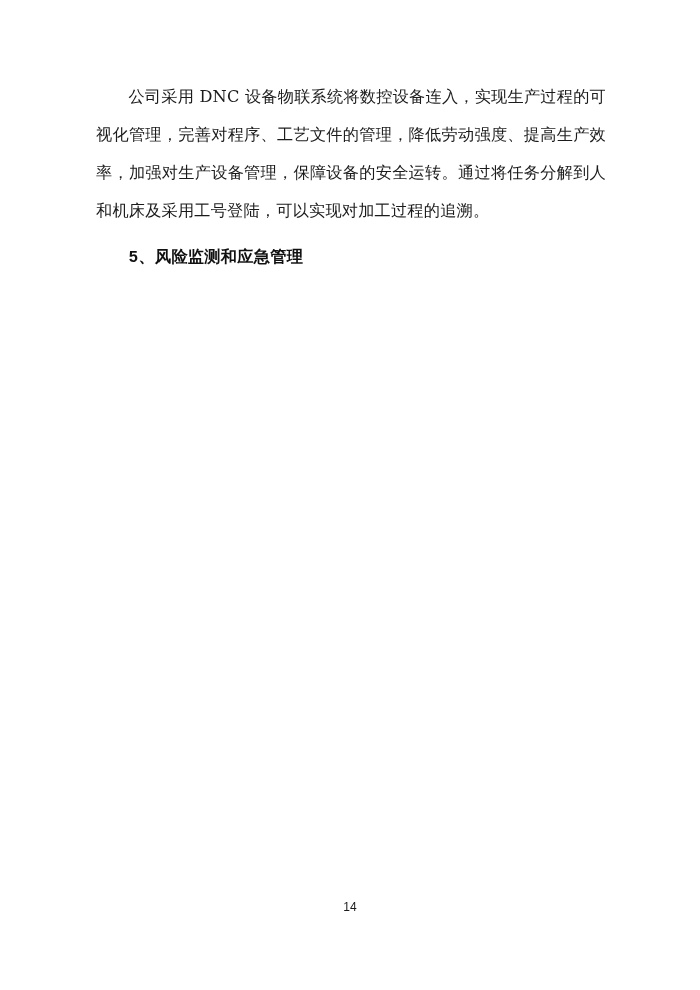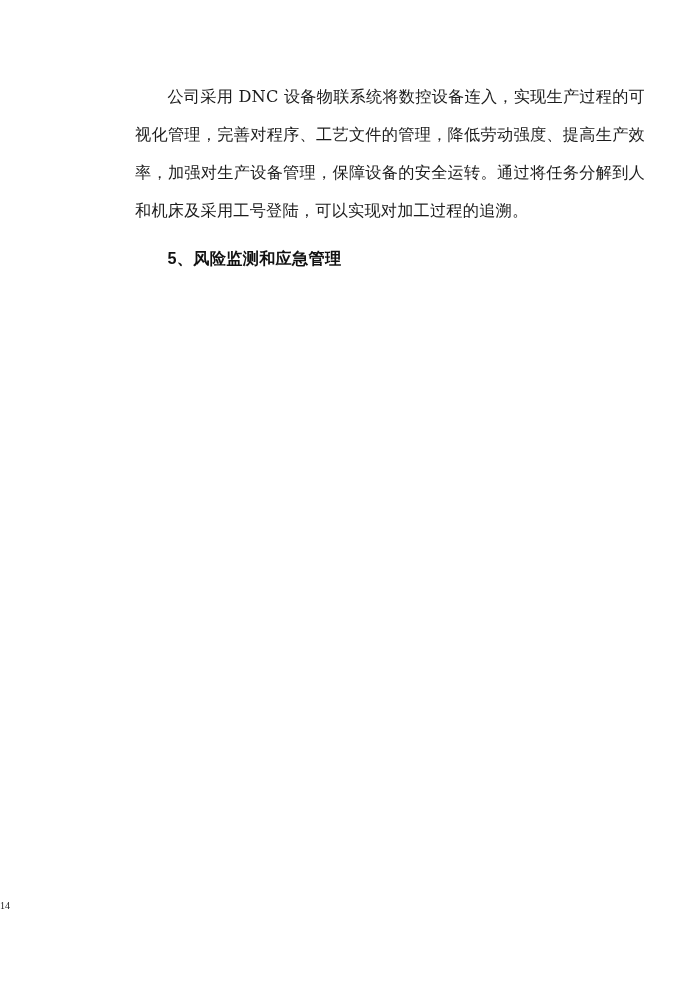--- a/index.html
+++ b/index.html
@@ -14,52 +14,51 @@
     background: #ffffff;
     box-sizing: border-box;
     overflow: hidden;
     font-family: "DejaVu Serif", serif;
   }
   .content {
     position: absolute;
     left: 96px;
     top: 78px;
     width: 510px;
-    margin-left: 39px;
   }
   .para {
     margin: 0 0 9px 0;
     font-size: 16.2px;
     line-height: 38px;
     color: #1b1b1b;
     text-align: justify;
     text-justify: inter-ideograph;
     text-indent: 2em;
     letter-spacing: 0.2px;
     font-family: "DejaVu Serif", serif;
   }
   .heading {
     margin: 0 0 6px 0;
     font-size: 16.2px;
     line-height: 38px;
     color: #111111;
     text-indent: 2em;
     font-weight: bold;
     letter-spacing: 0.3px;
-    font-family: Liberation Sans, sans-serif;
+    font-family: Liberation Mono, monospace;
   }
   .page-number {
     position: absolute;
     left: 0;
     right: 0;
     top: 900px;
-    text-align: left;
-    font-size: 10px;
+    text-align: center;
+    font-size: 12px;
     color: #1b1b1b;
-    font-family: Liberation Serif, serif;
+    font-family: Liberation Sans, sans-serif;
   }
 </style>
 </head>
 <body>
 
 <div class="page">
   <div class="content">
     <p class="para">公司采用 DNC 设备物联系统将数控设备连入，实现生产过程的可视化管理，完善对程序、工艺文件的管理，降低劳动强度、提高生产效率，加强对生产设备管理，保障设备的安全运转。通过将任务分解到人和机床及采用工号登陆，可以实现对加工过程的追溯。</p>
     <p class="heading">5、风险监测和应急管理</p>
   </div>

